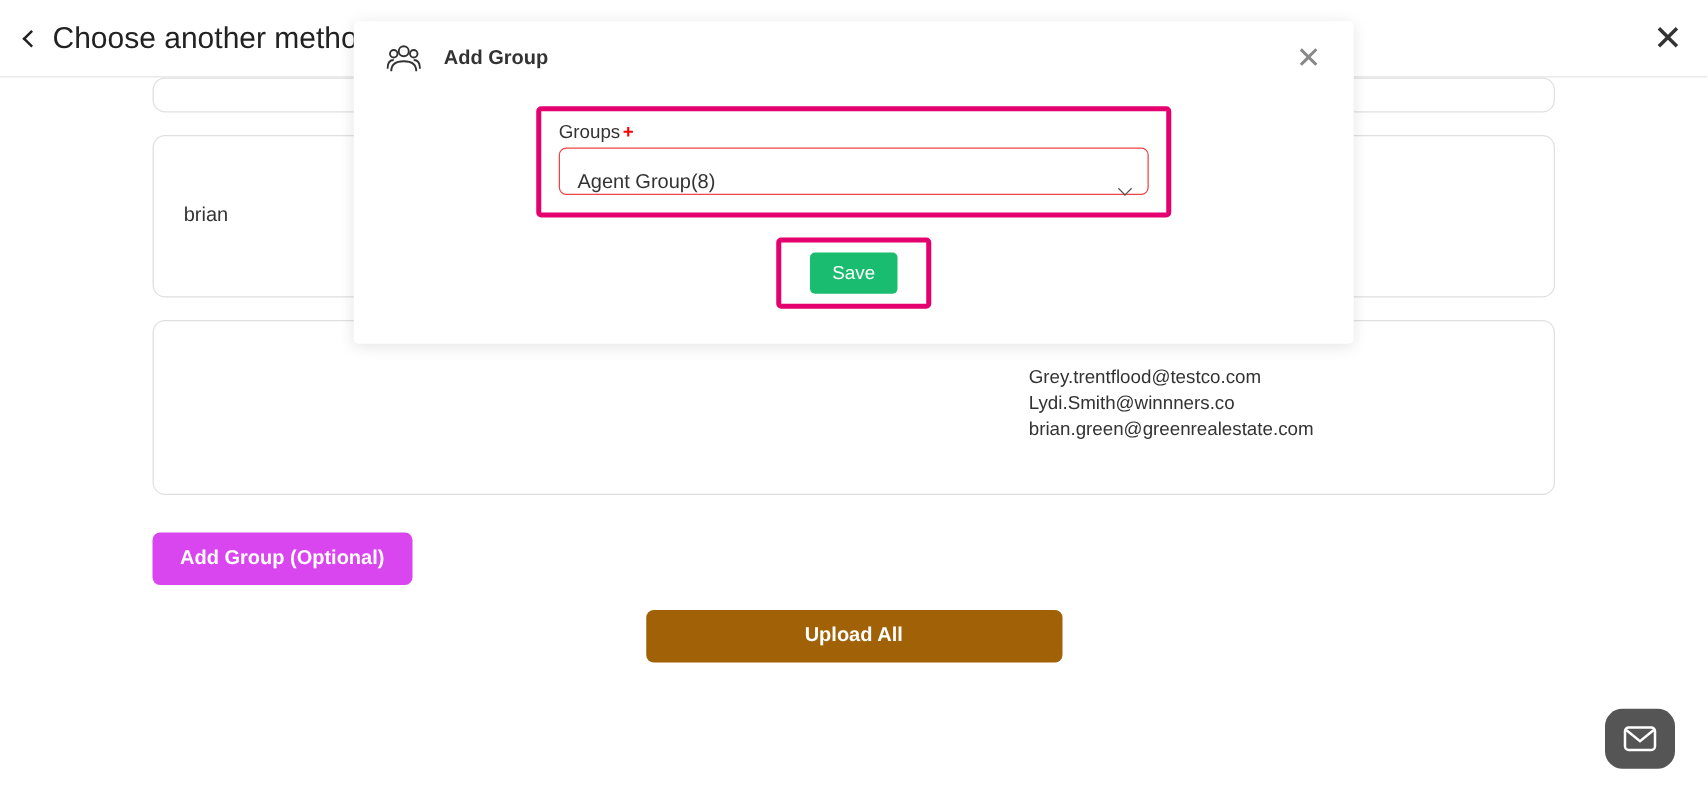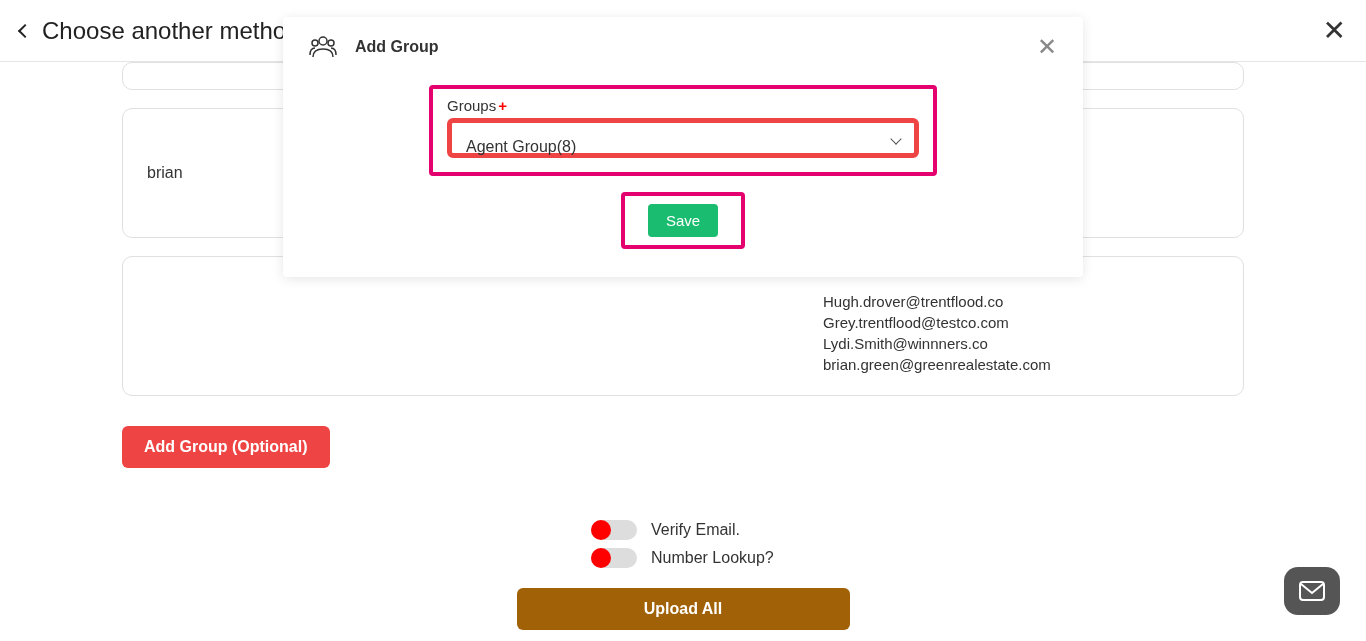--- a/index.html
+++ b/index.html
@@ -90,21 +90,21 @@
     }
     .email-list {
       position: absolute;
       left: 700px;
       top: 34px;
       font-size: 15px;
       color: #333;
       line-height: 1.4;
     }
     .add-group-btn {
-      background: #ef4444;
+      background: #d946ef;
       color: #fff;
       border: none;
       border-radius: 6px;
       padding: 12px 22px;
       font-size: 16px;
       font-weight: 600;
       cursor: pointer;
       margin-top: 12px;
     }
     .toggles {
@@ -202,27 +202,27 @@
       font-size: 15px;
       color: #333;
       margin-bottom: 4px;
     }
     .red-plus {
       color: #ff0000;
       font-weight: bold;
       margin-left: 2px;
     }
     .select-box {
-      border: 5px solid #ef4444;
+      border: 1px solid #ef4444;
       border-radius: 6px;
       height: 38px;
       display: flex;
-      align-items: flex-start;
+      align-items: flex-end;
       justify-content: space-between;
-      padding: 15px 14px;
+      padding: 0 14px;
       cursor: pointer;
     }
     .select-value {
       font-size: 16px;
       color: #333;
     }
     .chevron-down {
       width: 8px;
       height: 8px;
       border-right: 1.5px solid #555;
@@ -277,38 +277,27 @@
   <div class="top-close">✕</div>
 </div>
 
 <div class="content">
   <div class="card card-1"></div>
   <div class="card card-null">
     <span class="null-text">brian</span>
   </div>
   <div class="card card-emails">
     <div class="email-list">
-      <div>Hugh.drover@trentflood.co</div>
       <div>Grey.trentflood@testco.com</div>
       <div>Lydi.Smith@winnners.co</div>
       <div>brian.green@greenrealestate.com</div>
     </div>
   </div>
   <button class="add-group-btn">Add Group (Optional)</button>
 
-  <div class="toggles">
-    <div class="toggle-row">
-      <div class="toggle"></div>
-      <div class="toggle-label">Verify Email.</div>
-    </div>
-    <div class="toggle-row">
-      <div class="toggle"></div>
-      <div class="toggle-label">Number Lookup?</div>
-    </div>
-  </div>
 
   <button class="upload-btn">Upload All</button>
 </div>
 
 <div class="modal">
   <div class="modal-header">
     <div class="modal-header-left">
       <svg class="group-icon-svg" viewBox="0 0 28 24" fill="none" stroke="#333" stroke-width="1.5">
         <circle cx="14" cy="6" r="4"></circle>
         <circle cx="6" cy="8" r="3"></circle>

